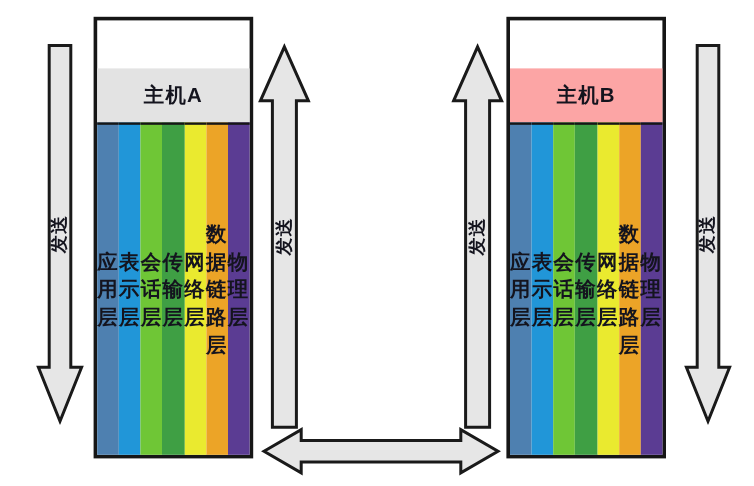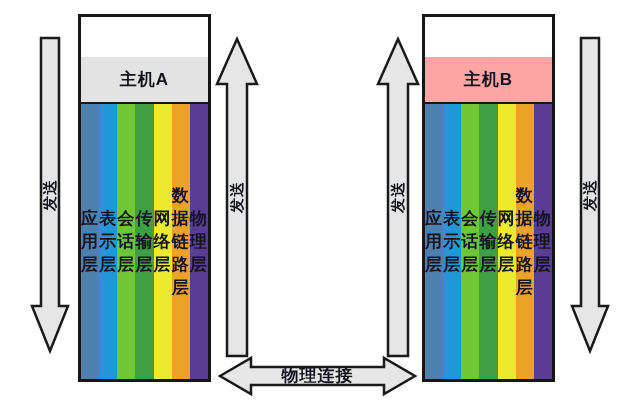--- a/index.html
+++ b/index.html
@@ -134,16 +134,15 @@
     <svg width="40" height="318" viewBox="0 0 40 318">
       <polygon class="arrow-shape" points="11,2 29,2 29,270 38,270 20,315 2,270 11,270" style="fill: rgb(230, 230, 230); stroke: rgb(26, 26, 26);"></polygon>
     </svg>
     <span class="vlabel">发送</span>
   </div>
 
   <div class="arrow-box" style="left:217px; top:354px; width:201px; height:44px;">
     <svg width="201" height="44" viewBox="0 0 201 44">
       <polygon class="arrow-shape" points="3,22 34,4 34,13 167,13 167,4 198,22 167,40 167,31 34,31 34,40" style="fill: rgb(230, 230, 230); stroke: rgb(26, 26, 26);"></polygon>
     </svg>
-    <span class="hlabel">物理连接</span>
   </div>
 
 </div>
 
 </body></html>

